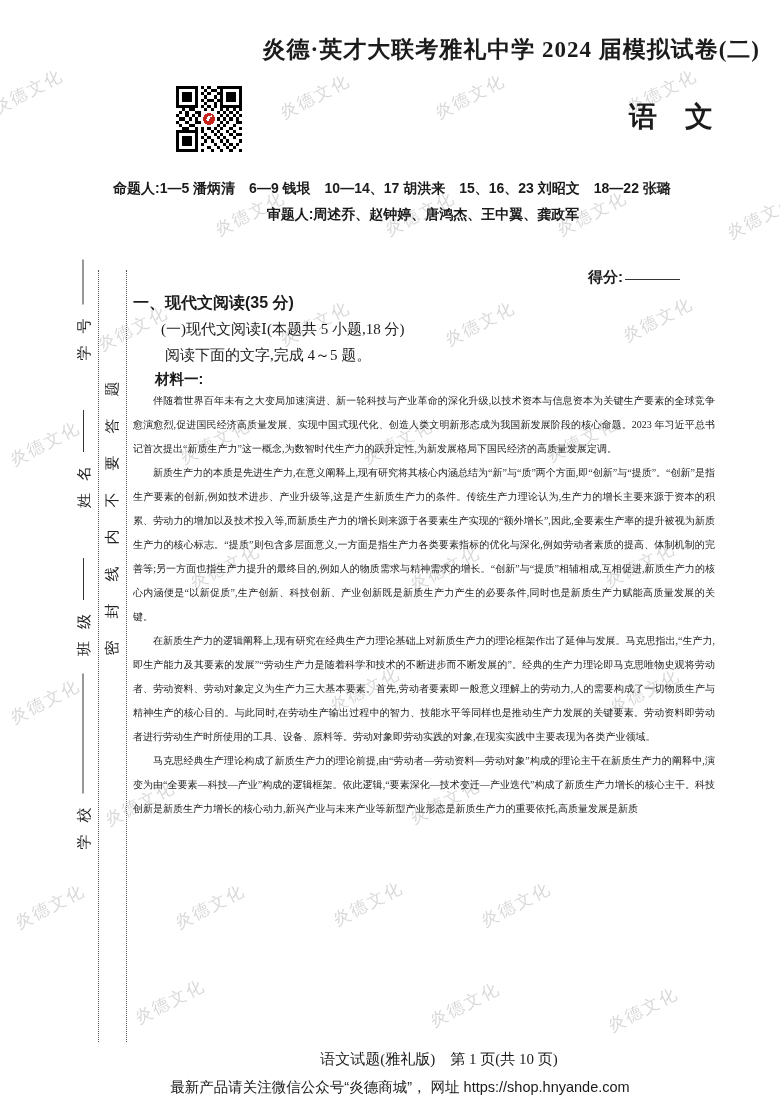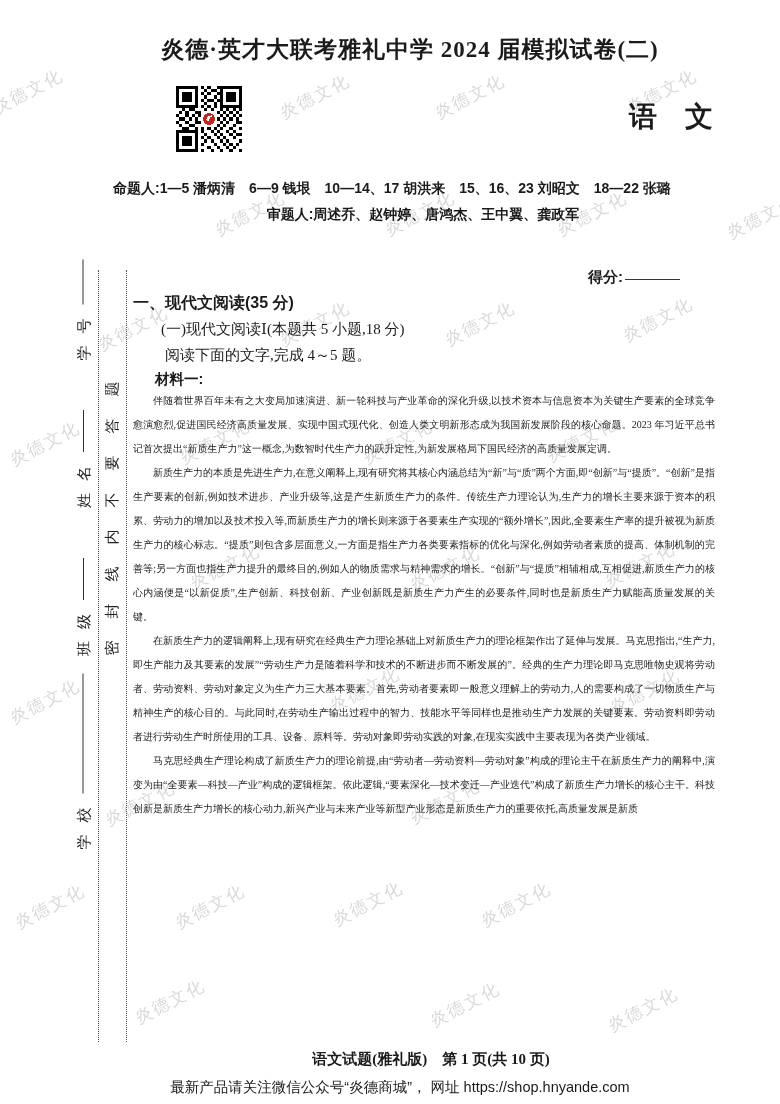--- a/index.html
+++ b/index.html
@@ -26,21 +26,21 @@
     display:inline-block;border-bottom:1px solid #333;
     position:relative;top:-0.36em;margin-left:2px;
   }
   .seal-text{
     position:absolute;white-space:nowrap;font-size:15px;color:#222;
     letter-spacing:22px;transform:rotate(-90deg);transform-origin:center;z-index:2;
   }
   .dotline{position:absolute;width:0;border-left:1px dotted #555;z-index:2;}
   
   .brand-title{
-    position:absolute;left:60px;width:700px;top:34px;text-align:center;
+    position:absolute;left:60px;width:700px;top:34px;text-align:right;
     font-size:23px;font-weight:700;letter-spacing:1px;white-space:nowrap;z-index:3;
   }
   .brand-title .calli{font-weight:900;}
   .subject-title{
     position:absolute;left:133px;width:580px;top:98px;text-align:right;
     font-family:"Liberation Sans","DejaVu Sans",sans-serif;
     font-size:28px;font-weight:700;z-index:3;
   }
   .qr{position:absolute;left:176px;top:86px;width:66px;height:66px;z-index:3;}
   .setters{
@@ -75,22 +75,22 @@
     font-family:"Liberation Sans","DejaVu Sans",sans-serif;
     font-size:14.5px;font-weight:700;z-index:3;
   }
   .body-text{
     position:absolute;left:133px;top:389px;width:582px;height:656px;
     font-size:10px;line-height:24px;text-align:justify;overflow:hidden;z-index:3;
   }
   .body-text p{margin:0;text-indent:2em;}
   
   .page-footer{
-    position:absolute;left:141px;width:580px;top:1050px;text-align:center;
-    font-size:15px;z-index:3;font-weight:bold;
+    position:absolute;left:149px;width:580px;top:1050px;text-align:center;
+    font-size:15px;z-index:3;
   }
   .promo-footer{
     position:absolute;left:10px;width:780px;top:1078px;text-align:center;
     font-family:"Liberation Sans","DejaVu Sans",sans-serif;
     font-size:14.5px;color:#1a1a1a;z-index:3;
   }
 </style>
 </head>
 <body>
 

